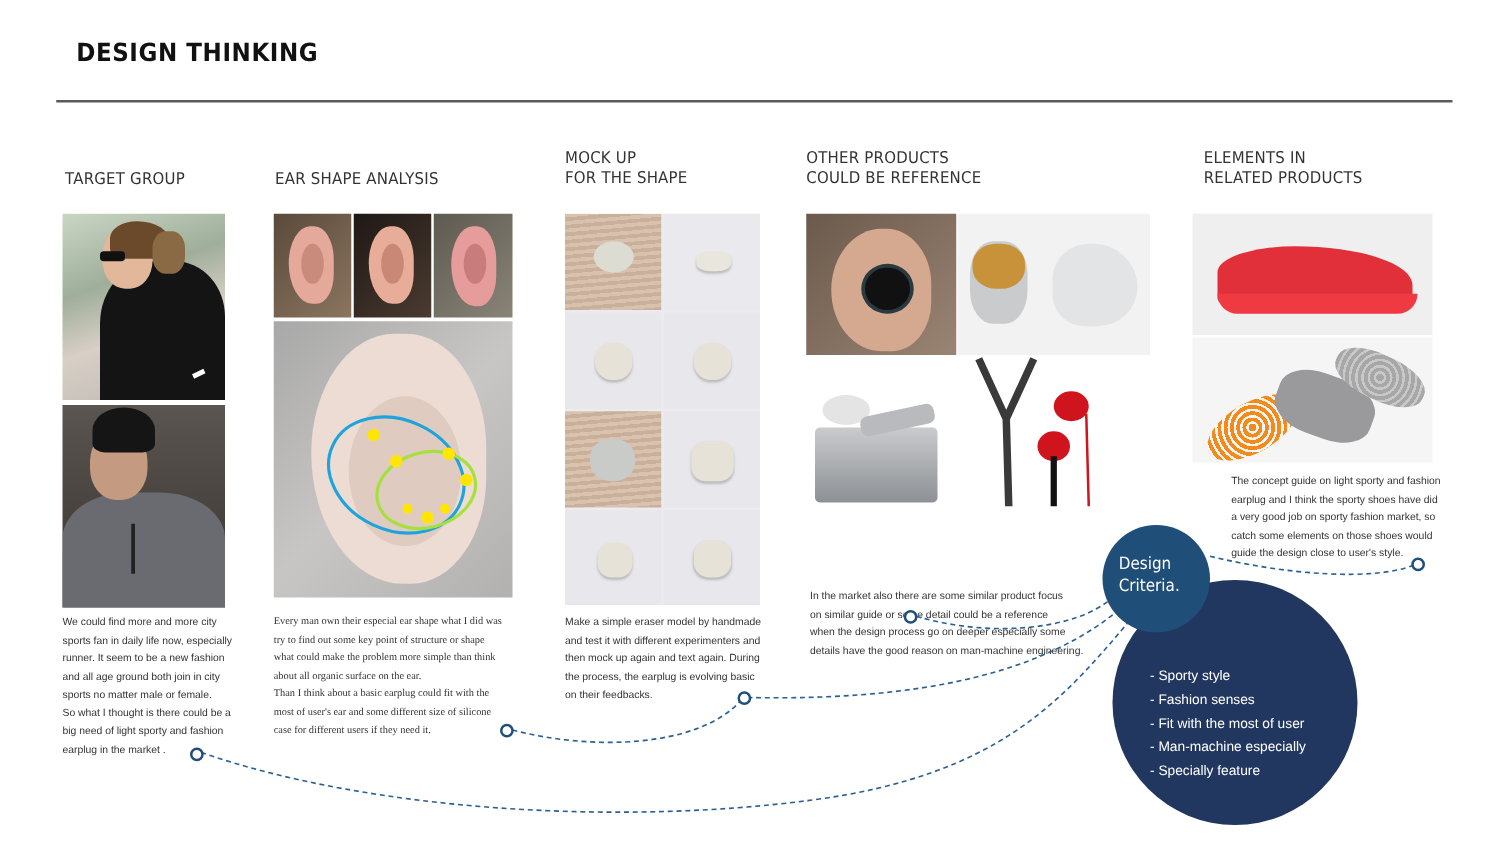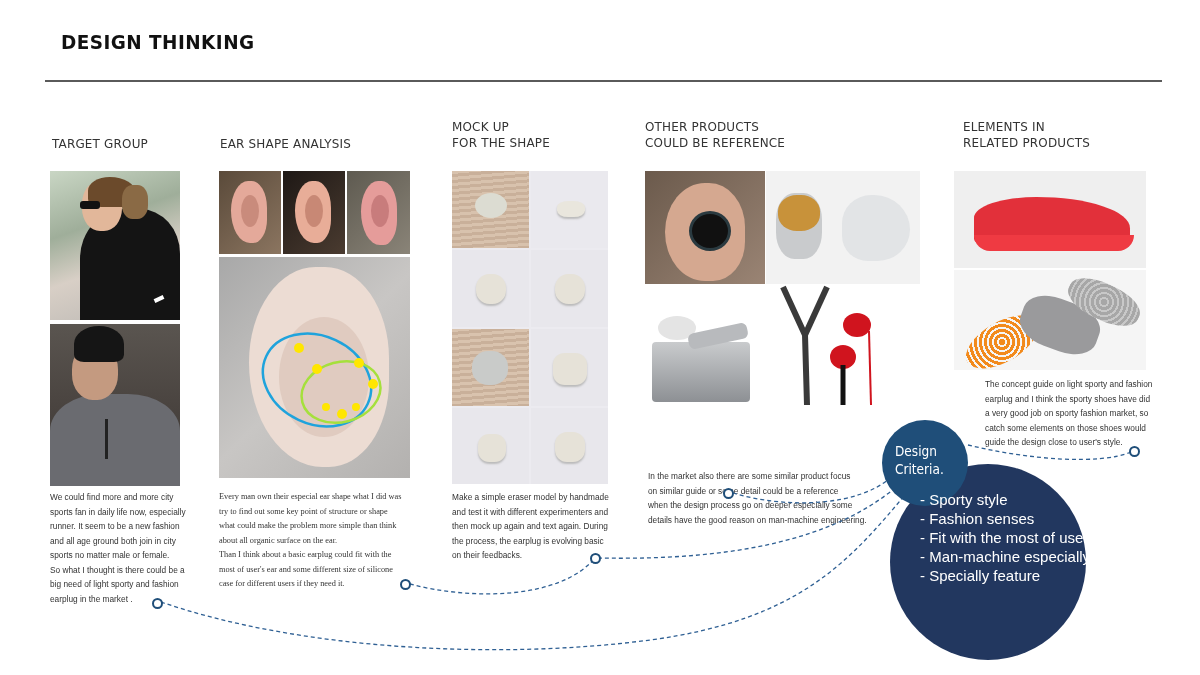--- a/index.html
+++ b/index.html
@@ -7,21 +7,21 @@
   .abs { position: absolute; }
   .page-title { left: 61px; top: 30px; font-family: "DejaVu Sans", sans-serif; font-weight: bold; font-size: 20px; letter-spacing: 0.5px; color: #111; transform: scaleX(0.92); transform-origin: left; }
   .title-rule { left: 45px; top: 80px; width: 1117px; height: 2px; background: #5a5a5a; }
   .sec-head { font-family: "DejaVu Sans", sans-serif; font-size: 13px; font-weight: normal; color: #333; line-height: 16px; letter-spacing: 0.2px; white-space: pre-line; transform: scaleX(0.92); transform-origin: left; }
   .desc { font-family: "Liberation Sans", sans-serif; font-size: 8.3px; line-height: 14.5px; color: #333; white-space: pre-line; }
   .ph { position: absolute; overflow: hidden; }
   .node { position: absolute; width: 7px; height: 7px; border: 2.5px solid #1f4e79; border-radius: 50%; background: #fff; }
   .criteria-big { left: 890px; top: 464px; width: 196px; height: 196px; border-radius: 50%; background: #22375f; }
   .criteria-small { left: 882px; top: 420px; width: 86px; height: 86px; border-radius: 50%; background: #1f4e79; color: #fff; }
   .criteria-title { position: absolute; left: 13px; top: 22px; font-family: "DejaVu Sans", sans-serif; font-size: 13.5px; line-height: 18px; white-space: pre-line; transform: scaleX(0.9); transform-origin: left; }
-  .criteria-list { position: absolute; left: 920px; top: 490px; margin: 0; padding: 0; list-style: none; color: #fff; font-size: 15px; line-height: 19px; }
+  .criteria-list { position: absolute; left: 920px; top: 532px; margin: 0; padding: 0; list-style: none; color: #fff; font-size: 11px; line-height: 19px; }
   svg.lines { position: absolute; left: 0; top: 0; }
 </style>
 </head>
 <body>
 
 <div class="abs page-title">DESIGN THINKING</div>
 <div class="abs title-rule"></div>
 
 <div class="abs sec-head" style="left:52px; top:136px;">TARGET GROUP</div>
 <div class="abs sec-head" style="left:220px; top:136px;">EAR SHAPE ANALYSIS</div>

